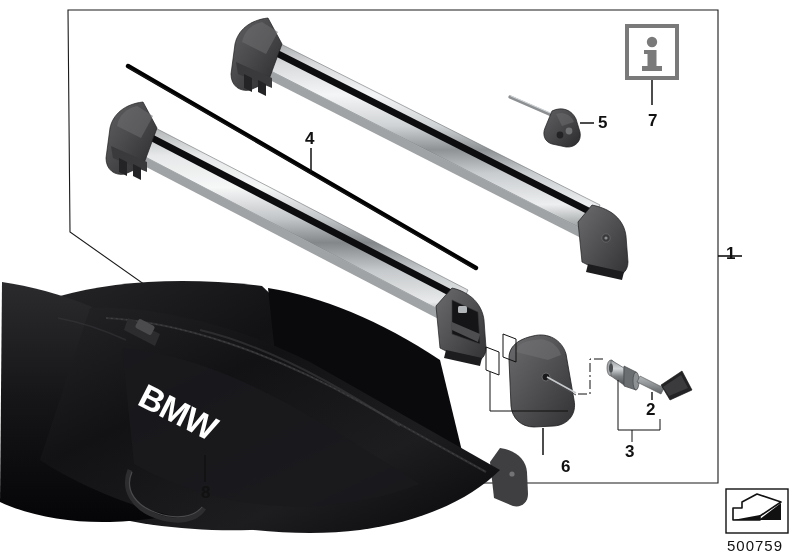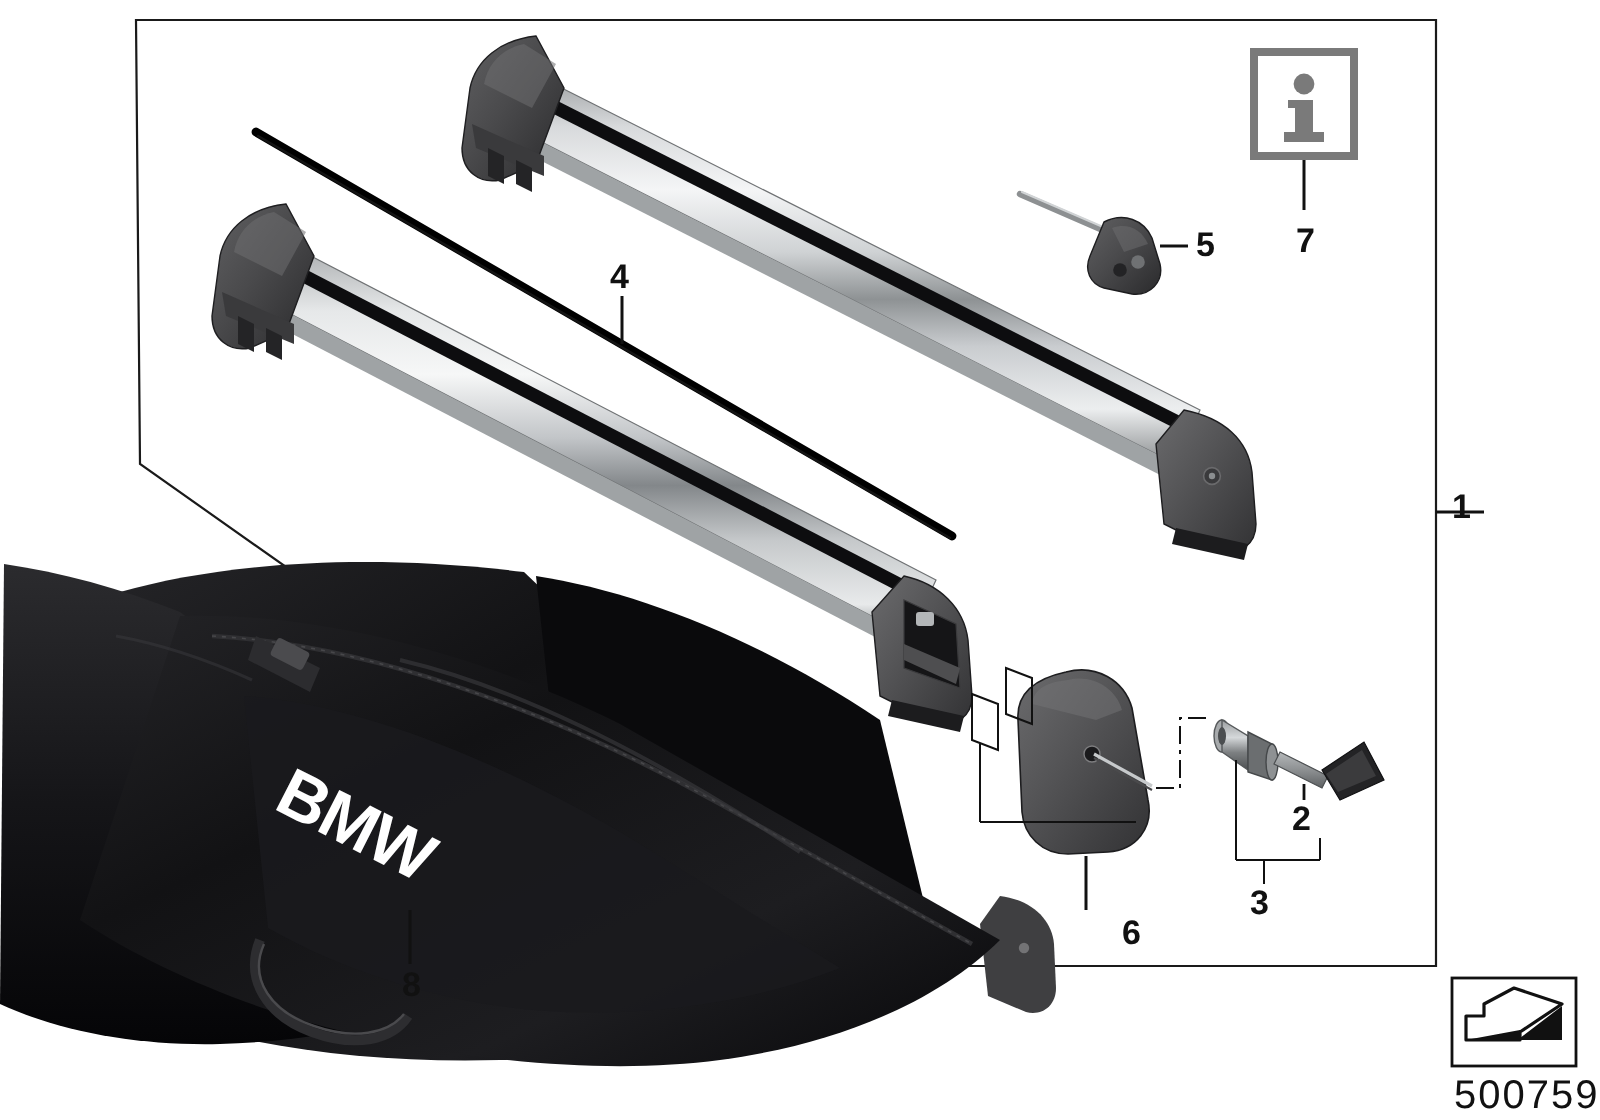--- a/index.html
+++ b/index.html
@@ -1,21 +1,21 @@
 <!DOCTYPE html>
 <html><head>
 <meta charset="utf-8">
 <style>
   html,body{margin:0;padding:0;background:#ffffff;}
   body{width:800px;height:560px;position:relative;overflow:hidden;
        font-family:"Liberation Sans",sans-serif;color:#000;}
   #stage{position:absolute;inset:0;width:800px;height:560px;}
   .callout{position:absolute;font-weight:bold;font-size:17px;color:#111;
            line-height:1;letter-spacing:0;}
-  .partnum{position:absolute;font-size:20px;color:#111;letter-spacing:1px;}
+  .partnum{position:absolute;font-size:15px;color:#111;letter-spacing:1px;}
   svg{display:block;}
   .nosel{user-select:none;}
 </style>
 </head>
 <body>
 
 <div id="stage">
 
 <svg width="800" height="560" viewBox="0 0 800 560">
 

